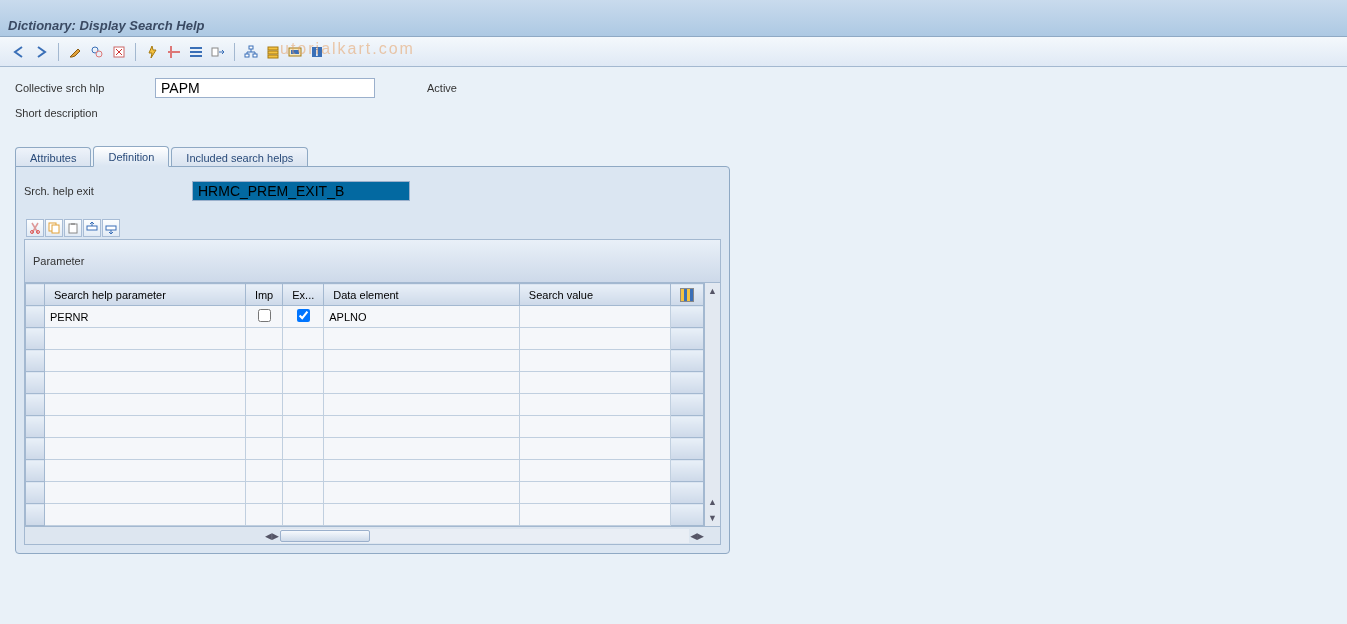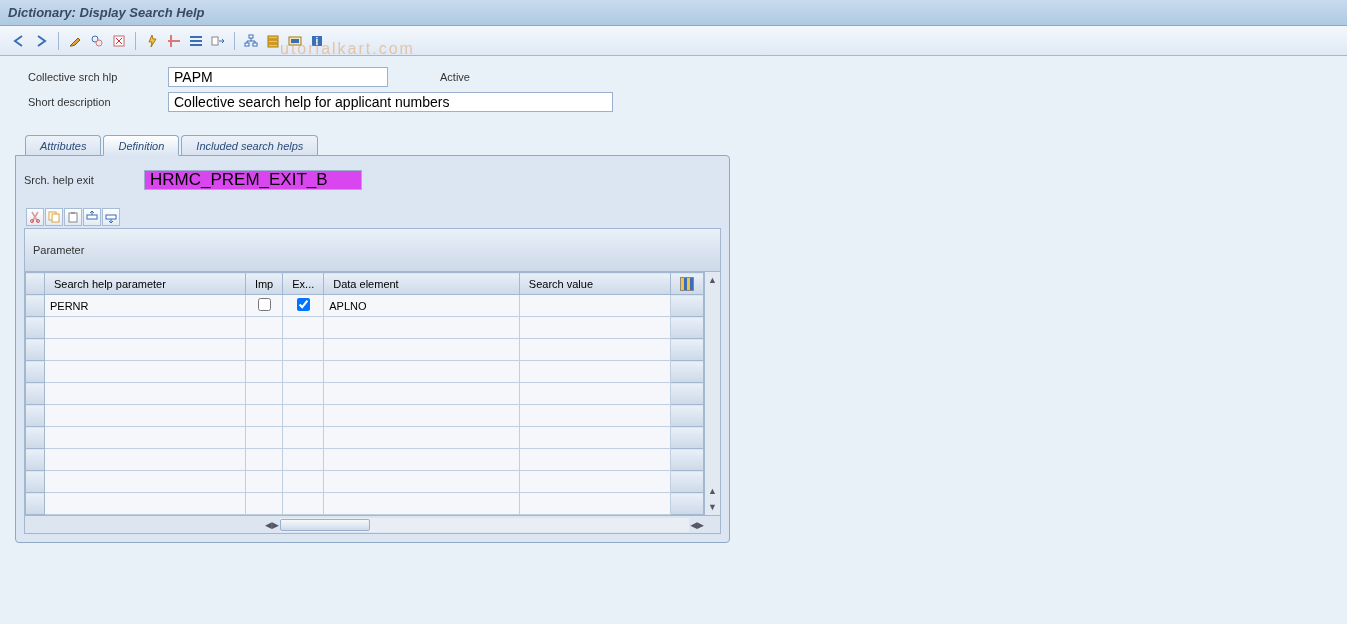--- a/index.html
+++ b/index.html
@@ -9,21 +9,21 @@
       background: #e9f1f8;
       color: #000;
       width: 1347px;
       height: 624px;
       overflow: hidden;
       position: relative;
     }
     .title-bar {
       background: linear-gradient(to bottom, #c9dbed, #adc9e3);
       height: 26px;
-      padding: 5px 8px;
+      padding: 18px 8px;
       font-style: italic;
       font-weight: bold;
       font-size: 13px;
       color: #3a4a63;
       border-bottom: 1px solid #8fa9c4;
     }
     .toolbar {
       background: linear-gradient(to bottom, #f4f8fc, #dfe9f5);
       height: 30px;
       border-bottom: 1px solid #a3b8d0;
@@ -41,40 +41,39 @@
       border: 1px solid transparent;
       border-radius: 2px;
       cursor: pointer;
     }
     .sep {
       width: 1px;
       height: 18px;
       background: #a3b8d0;
       margin: 0 4px;
     }
-    .form-area { padding: 10px 12px 6px 28px; }
+    .form-area { padding: 10px 12px 6px 15px; }
     .form-row { display: flex; align-items: center; margin-bottom: 3px; height: 22px; }
     .form-label { width: 140px; color: #333; }
     .form-input {
       background: #fff;
       border: 1px solid #9bb0cc;
       height: 20px;
       padding: 1px 5px;
       font-family: Arial;
       font-size: 14px;
     }
     .input-wide { width: 220px; }
     .input-wider { width: 445px; }
     .status-text { margin-left: 52px; color: #333; }
     .tabs-container {
-      margin: 12px 0 0 25px;
-      display: flex;
-      align-items: flex-start;
+      margin: 12px 0 0 15px;
+      display: flex;
+      align-items: flex-end;
       position: relative;
-      font-style: italic;
     }
     .tab {
       padding: 4px 14px 3px 14px;
       background: linear-gradient(to bottom, #eef3fa, #d8e2ef);
       border: 1px solid #8fa9c4;
       border-bottom: none;
       border-radius: 4px 4px 0 0;
       margin-right: 2px;
       cursor: pointer;
       color: #2a4b7a;
@@ -89,29 +88,29 @@
     }
     .panel {
       margin: 0 0 0 15px;
       width: 715px;
       border: 1px solid #8fa9c4;
       background: #dbe6f2;
       border-radius: 0 4px 4px 4px;
       padding: 14px 8px 8px 8px;
       position: relative;
     }
-    .exit-row { display: flex; align-items: center; margin-bottom: 18px; margin-left: 0px;}
+    .exit-row { display: flex; align-items: center; margin-bottom: 18px; margin-left: 0px; gap: 48px;}
     .exit-label { width: 120px; color: #333; }
     .exit-input {
-      background: #d946ef;
+      background: #0369a1;
       border: 1px solid #9bb0cc;
       height: 20px;
       width: 218px;
       padding: 1px 5px;
-      font-size: 17px;
+      font-size: 14px;
     }
     .mini-toolbar {
       display: flex;
       gap: 1px;
       margin-bottom: 0px;
       margin-left: 2px;
     }
     .mini-btn {
       width: 18px;
       height: 18px;
@@ -319,21 +318,20 @@
 <div class="watermark">utorialkart.com</div>
 
 <div class="form-area">
   <div class="form-row">
     <div class="form-label">Collective srch hlp</div>
     <input class="form-input input-wide" readonly="" value="PAPM" style="">
     <div class="status-text">Active</div>
   </div>
   <div class="form-row">
     <div class="form-label">Short description</div>
-    <input class="form-input input-wider" readonly="" value="Collective search help for applicant numbers" style="">
   </div>
 </div>
 
 <div class="tabs-container">
   <div class="tab">Attributes</div>
   <div class="tab active">Definition</div>
   <div class="tab">Included search helps</div>
 </div>
 
 <div class="panel">

